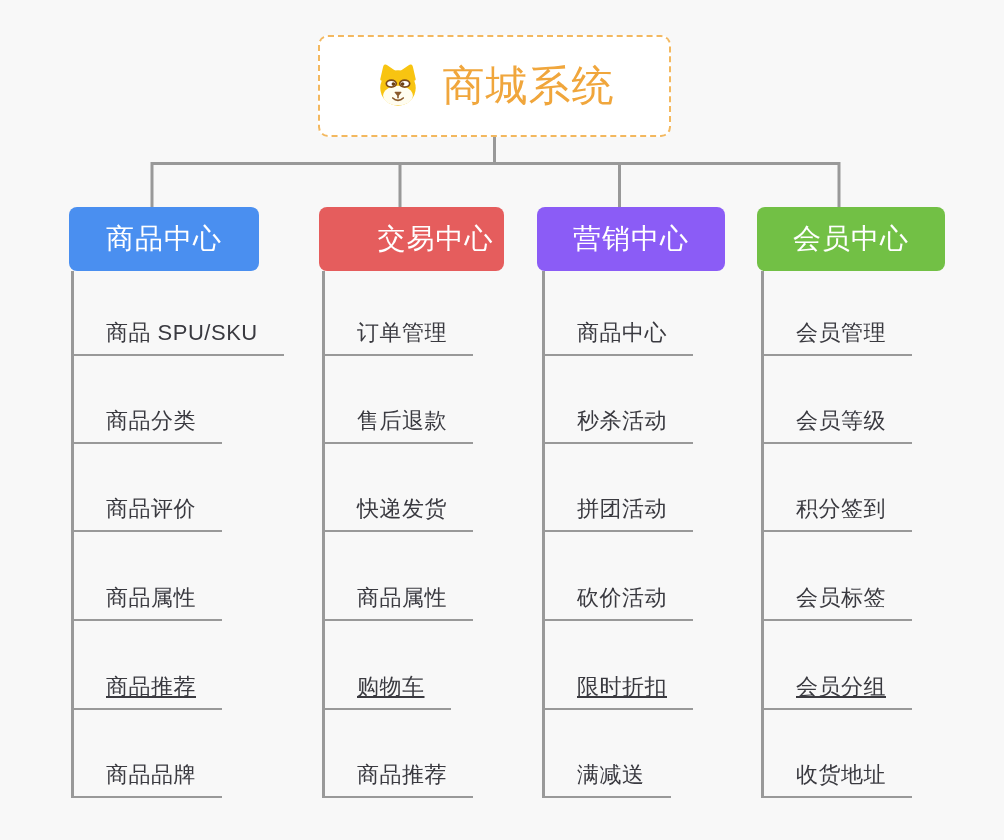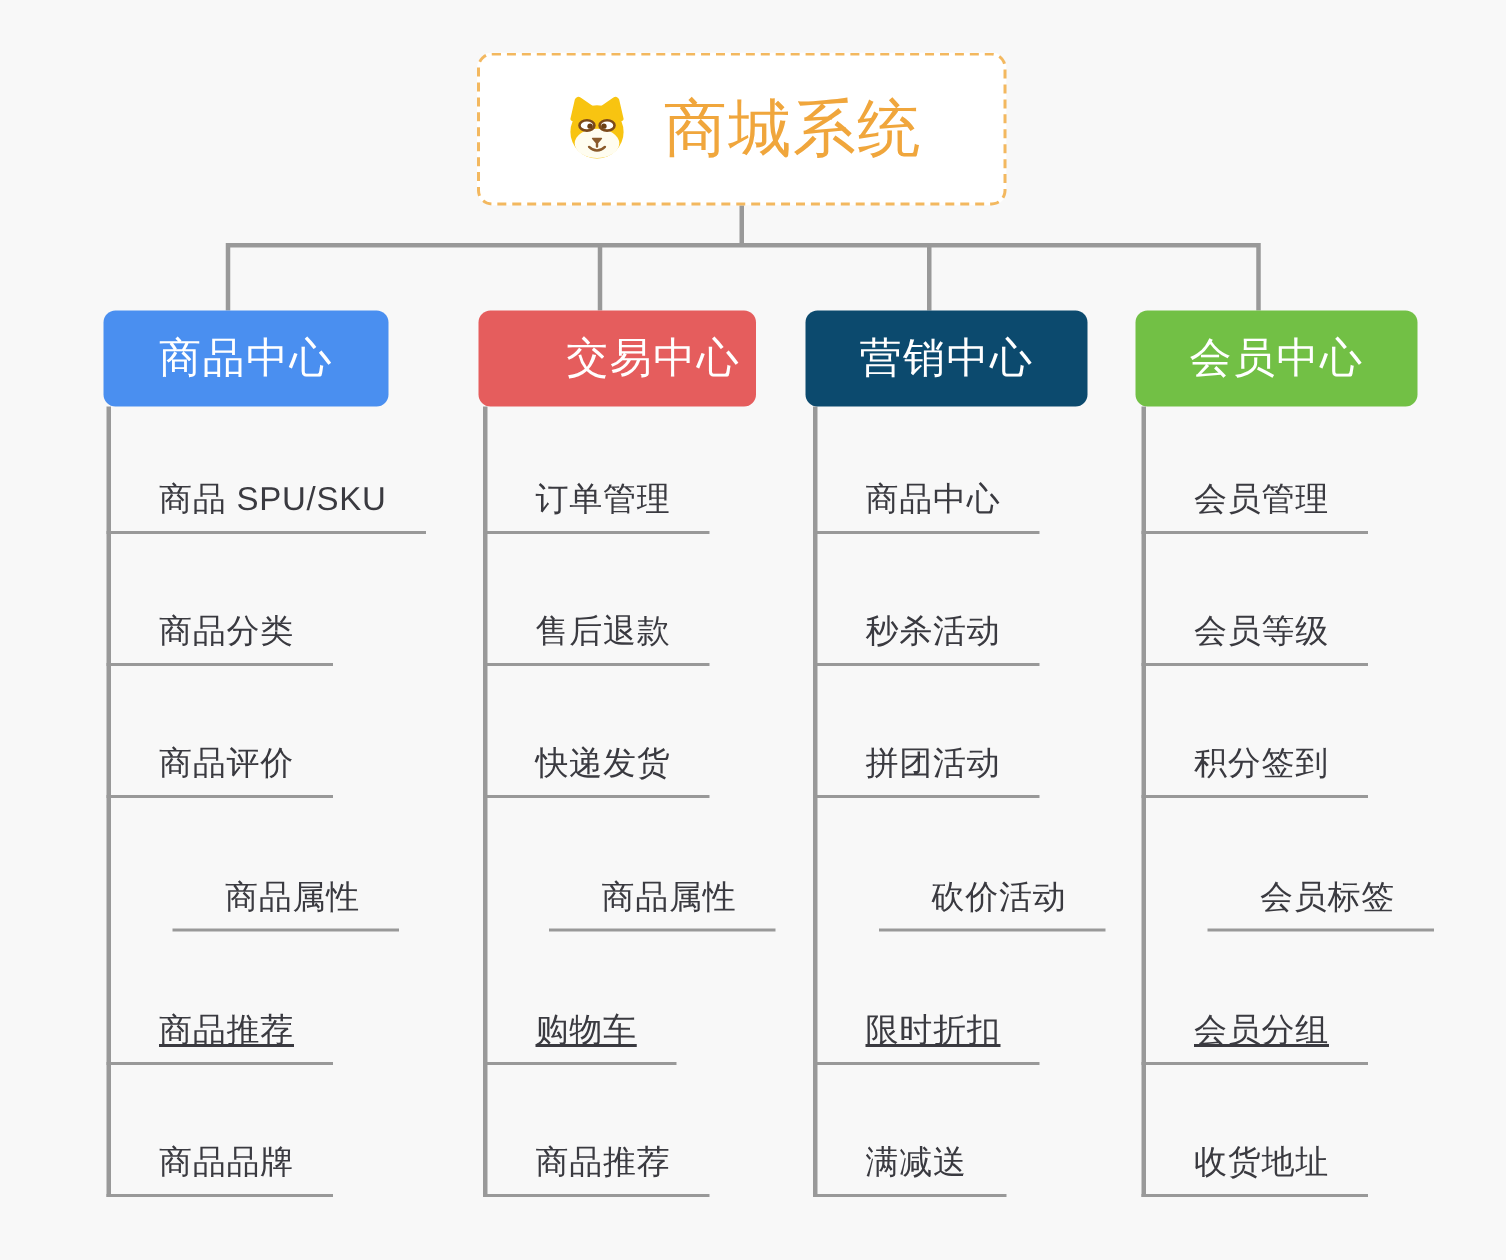--- a/index.html
+++ b/index.html
@@ -80,21 +80,21 @@
     letter-spacing: 0.5px;
     line-height: 30px;
     color: var(--text-color, #3a3a40);
     padding: 0 26px 6px 35px;
     border-bottom: 2px solid var(--underline-color, #999);
     cursor: pointer;
   }
   .topic:nth-child(1) { top: 318px; }
   .topic:nth-child(2) { top: 406px; }
   .topic:nth-child(3) { top: 494px; }
-  .topic:nth-child(4) { top: 583px; margin-left: 44px; }
+  .topic:nth-child(4) { top: 583px; }
   .topic:nth-child(5) { top: 672px; text-decoration: underline; }
   .topic:nth-child(6) { top: 760px; }
 </style>
 </head>
 <body>
 
 <div class="canvas" style="--bg-color: #f8f8f8; --connector-color: #999999; --underline-color: #999999; --text-color: #3a3a40;">
 
   <svg class="connectors" viewBox="0 0 1004 840" xmlns="http://www.w3.org/2000/svg">
     <path d="M494.5 137 V163.5"></path>
@@ -118,21 +118,21 @@
       <circle cx="19.2" cy="22" r="1.9" fill="#6b3f15"></circle>
       <circle cx="28.8" cy="22" r="1.9" fill="#6b3f15"></circle>
       <path d="M21 30 H27 Q28 30 27.4 31 L25 33.8 Q24 34.8 23 33.8 L20.6 31 Q20 30 21 30 Z" fill="#8a5a2b"></path>
       <path d="M24 34 V36.2 M18.5 36.5 Q21 39 24 39 Q27 39 29.5 36.5" fill="none" stroke="#8a5a2b" stroke-width="1.7" stroke-linecap="round"></path>
     </svg>
     <span class="root-title" style="color: rgb(240, 166, 60);">商城系统</span>
   </div>
 
   <div class="branch b1" style="background-color: rgb(74, 143, 240);">商品中心</div>
   <div class="branch b2" style="background-color: rgb(229, 93, 93); padding-left: 48px;">交易中心</div>
-  <div class="branch b3" style="background-color: #0c4a6e;">营销中心</div>
+  <div class="branch b3" style="background-color: #8b5cf6;">营销中心</div>
   <div class="branch b4" style="background-color: rgb(114, 192, 69);">会员中心</div>
 
   <div class="col c1">
     <div class="topic">商品 SPU/SKU</div>
     <div class="topic">商品分类</div>
     <div class="topic">商品评价</div>
     <div class="topic">商品属性</div>
     <div class="topic">商品推荐</div>
     <div class="topic">商品品牌</div>
   </div>

